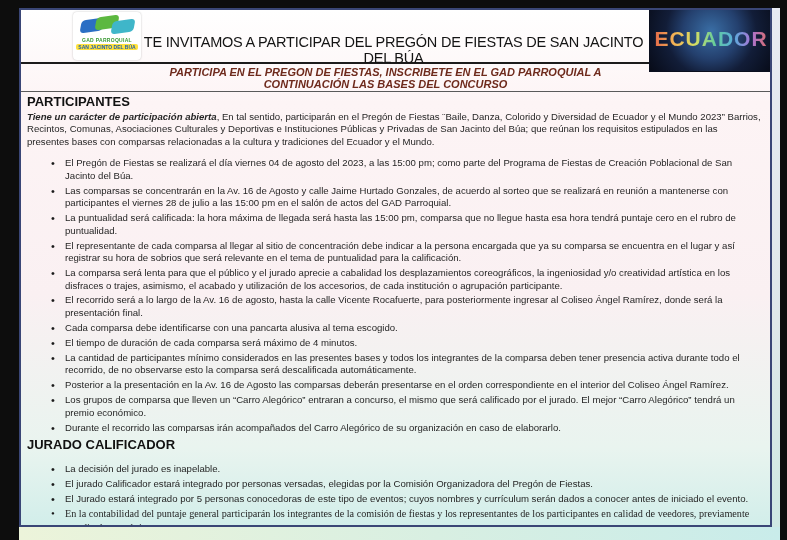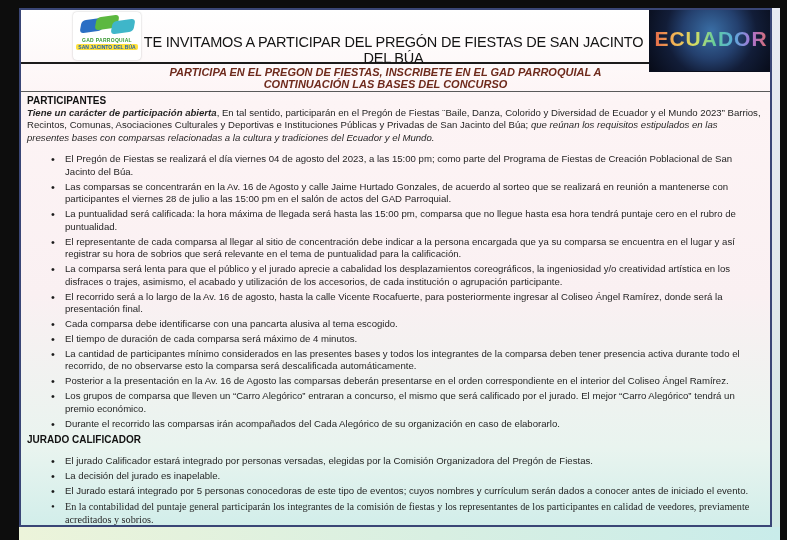--- a/index.html
+++ b/index.html
@@ -53,24 +53,24 @@
     background:linear-gradient(90deg,#e0522d 0%, #f2a93b 18%, #cfd94a 36%, #49c48f 54%, #3f9fd6 70%, #9a5fd0 85%, #d45555 100%);
     -webkit-background-clip:text; background-clip:text; color:transparent;
     text-shadow:0 0 1px rgba(255,255,255,.15);
   }
   .subtitle-row {
     border-top:2px solid #1c1c1c; border-bottom:1.5px solid #5a5a5a;
     text-align:center; padding:1.5px 130px 1.5px 110px;
     font-size:11px; font-weight:bold; font-style:italic; color:#6e2a1c;
   }
   .body { padding:2px 8px 0 6px; color:#262626; font-size:9.6px; line-height:1.3; }
-  .sec-heading { font-weight:bold; font-size:10px; color:#111; }
+  .sec-heading { font-weight:bold; font-size:13px; color:#111; }
   .para { margin:0; }
   .para .lead { font-weight:bold; font-style:italic;margin-top:35px; }
-  .para .tail { font-style:italic; }
+  .para .tail { }
   ul.blist { list-style:none; margin:9px 0 1px 0; padding:0 0 0 24px; }
   ul.blist li { position:relative; padding-left:14px; margin-bottom:2.5px; }
   ul.blist li::before { content:"\2022"; position:absolute; left:0; top:-1px; font-size:11px; color:#1a1a1a; }
   ul.jurado li:last-child { font-family:"Liberation Serif", serif; font-size:10.2px; }
 </style>
 </head>
 <body>
 
 <div class="side-strip"></div>
 <div class="bottom-strip"></div>
@@ -105,25 +105,25 @@
         <li><span class="li-text">Las comparsas se concentrarán en la Av. 16 de Agosto y calle Jaime Hurtado Gonzales, de acuerdo al sorteo que se realizará en reunión a mantenerse con participantes el viernes 28 de julio a las 15:00 pm en el salón de actos del GAD Parroquial.</span></li>
         <li><span class="li-text">La puntualidad será calificada: la hora máxima de llegada será hasta las 15:00 pm, comparsa que no llegue hasta esa hora tendrá puntaje cero en el rubro de puntualidad.</span></li>
         <li><span class="li-text">El representante de cada comparsa al llegar al sitio de concentración debe indicar a la persona encargada que ya su comparsa se encuentra en el lugar y así registrar su hora de sobrios que será relevante en el tema de puntualidad para la calificación.</span></li>
         <li><span class="li-text">La comparsa será lenta para que el público y el jurado aprecie a cabalidad los desplazamientos coreográficos, la ingeniosidad y/o creatividad artística en los disfraces o trajes, asimismo, el acabado y utilización de los accesorios, de cada institución o agrupación participante.</span></li>
         <li><span class="li-text">El recorrido será a lo largo de la Av. 16 de agosto, hasta la calle Vicente Rocafuerte, para posteriormente ingresar al Coliseo Ángel Ramírez, donde será la presentación final.</span></li>
         <li><span class="li-text">Cada comparsa debe identificarse con una pancarta alusiva al tema escogido.</span></li>
         <li><span class="li-text">El tiempo de duración de cada comparsa será máximo de 4 minutos.</span></li>
         <li><span class="li-text">La cantidad de participantes mínimo considerados en las presentes bases y todos los integrantes de la comparsa deben tener presencia activa durante todo el recorrido, de no observarse esto la comparsa será descalificada automáticamente.</span></li>
         <li><span class="li-text">Posterior a la presentación en la Av. 16 de Agosto las comparsas deberán presentarse en el orden correspondiente en el interior del Coliseo Ángel Ramírez.</span></li>
         <li><span class="li-text">Los grupos de comparsa que lleven un “Carro Alegórico” entraran a concurso, el mismo que será calificado por el jurado. El mejor “Carro Alegórico” tendrá un premio económico.</span></li>
-        <li><span class="li-text">Durante el recorrido las comparsas irán acompañados del Cada Alegórico de su organización en caso de elaborarlo.</span></li>
+        <li><span class="li-text">Durante el recorrido las comparsas irán acompañados del Carro Alegórico de su organización en caso de elaborarlo.</span></li>
       </ul>
 
     <div class="sec-heading">JURADO CALIFICADOR</div>
     <ul class="blist jurado">
+        <li><span class="li-text">La decisión del jurado es inapelable.</span></li>
         <li><span class="li-text">El jurado Calificador estará integrado por personas versadas, elegidas por la Comisión Organizadora del Pregón de Fiestas.</span></li>
-        <li><span class="li-text">La decisión del jurado es inapelable.</span></li>
         <li><span class="li-text">El Jurado estará integrado por 5 personas conocedoras de este tipo de eventos; cuyos nombres y currículum serán dados a conocer antes de iniciado el evento.</span></li>
         <li><span class="li-text">En la contabilidad del puntaje general participarán los integrantes de la comisión de fiestas y los representantes de los participantes en calidad de veedores, previamente acreditados y sobrios.</span></li>
       </ul>
 
   </div>
 </div>
 
 </body></html>

